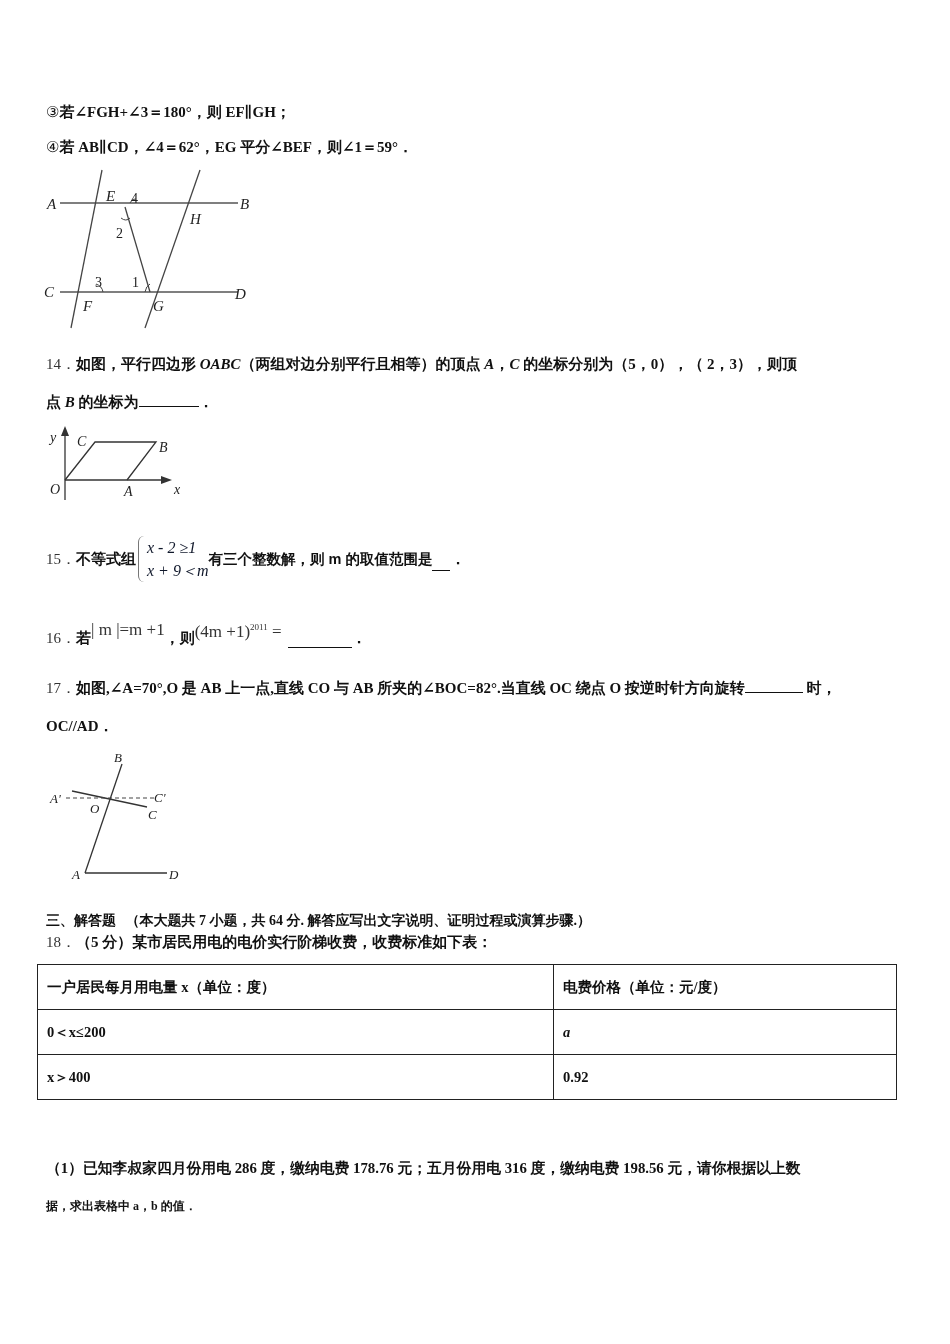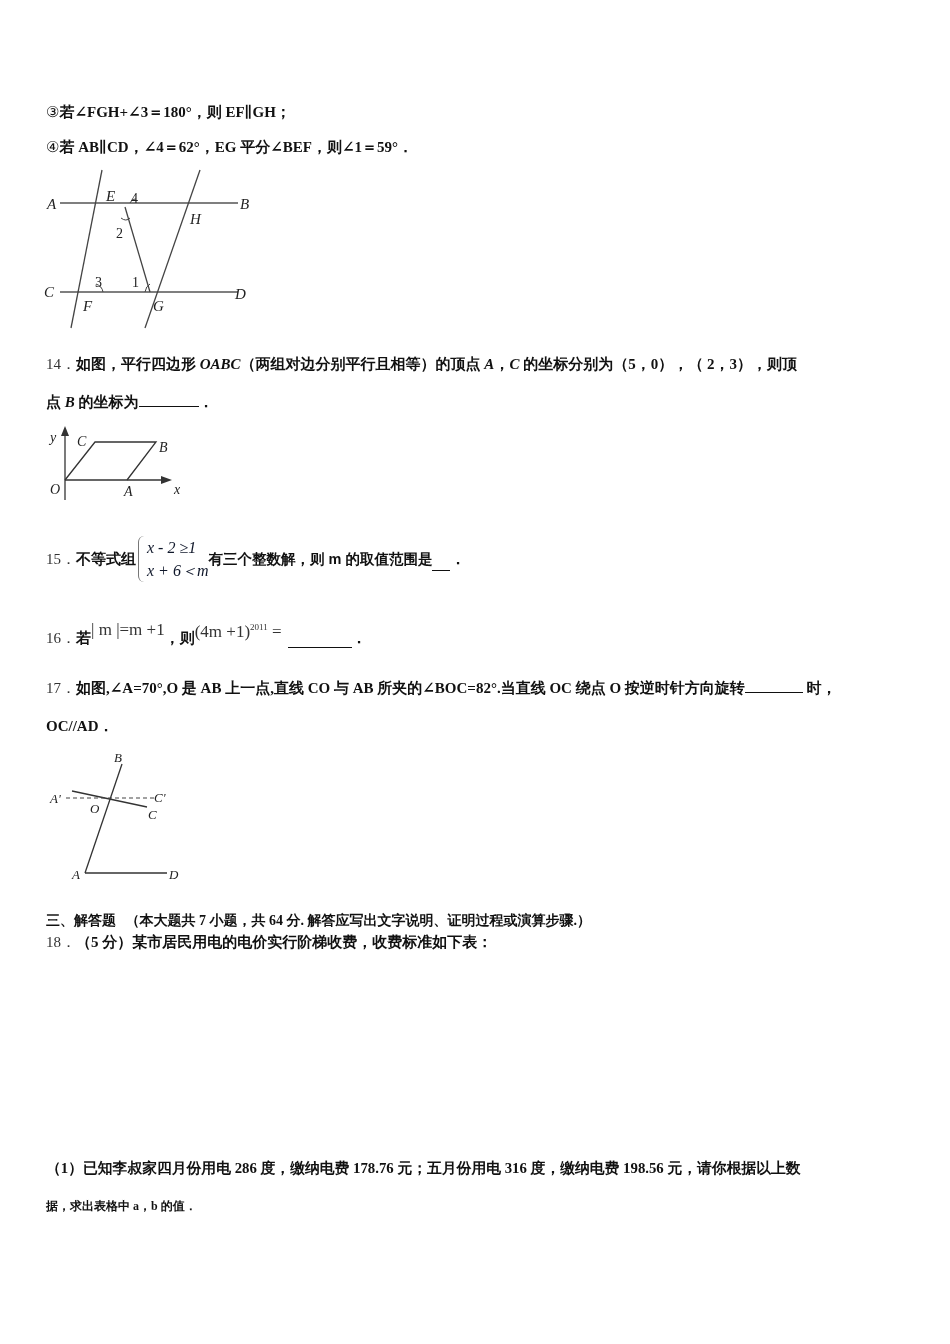--- a/index.html
+++ b/index.html
@@ -86,21 +86,21 @@
   <text x="80" y="72" font-size="14">A</text>
   <text x="130" y="70" font-size="14">x</text>
 </svg>
 
 <div class="abs b" style="left:46px; top:534px; height:50px; display:flex; align-items:center;">
   <span class="num">15．</span>
   <span>不等式组</span>
   <span class="brace"></span>
   <span class="sys" style="font-weight:normal;">
     <span class="i" style="display:block;">x - 2 ≥1</span>
-    <span class="i" style="display:block;">x + 6＜m</span>
+    <span class="i" style="display:block;">x + 9＜m</span>
   </span>
   <span style="font-family:'Liberation Sans', sans-serif; font-size:14.5px;">有三个整数解，则 m 的取值范围是</span>
   <span class="blank" style="width:18px; margin-top:8px;"></span>
   <span>．</span>
 </div>
 
 <div class="abs b" style="left:46px; top:618px; height:30px; display:flex; align-items:flex-end;">
   <span class="num">16．</span>
   <span>若</span>
   <span class="math" style="font-weight:normal; position:relative; top:-8px;">| m |=m +1</span>
@@ -135,20 +135,32 @@
   <span>三、解答题</span>
   <span style="margin-left:6px;">（本大题共 7 小题，共 64 分. 解答应写出文字说明、证明过程或演算步骤.）</span>
 </div>
 
 <div class="abs" style="left:46px; top:933px; font-size:15px;">
   <span class="num">18．</span><span class="b">（5 分）某市居民用电的电价实行阶梯收费，收费标准如下表：</span>
 </div>
 
 <table class="tbl">
   <tbody>
+      <tr>
+    <td class="c1">一户居民每月用电量 x（单位：度）</td>
+    <td>电费价格（单位：元/度）</td>
+  </tr>
+  <tr>
+    <td class="c1">0＜x≤200</td>
+    <td class="i">a</td>
+  </tr>
+  <tr>
+    <td class="c1">x＞400</td>
+    <td>0.92</td>
+  </tr>
 </tbody>
   </table>
 
 <div class="abs line b" style="left:46px; top:1158px; font-size:14.8px;">
   <span>（1）已知李叔家四月份用电 286 度，缴纳电费 178.76 元；五月份用电 316 度，缴纳电费 198.56 元，请你根据以上数</span>
 </div>
 <div class="abs line b" style="left:46px; top:1196px; font-size:12px;">
   <span>据，求出表格中 a，b 的值．</span>
 </div>
 

